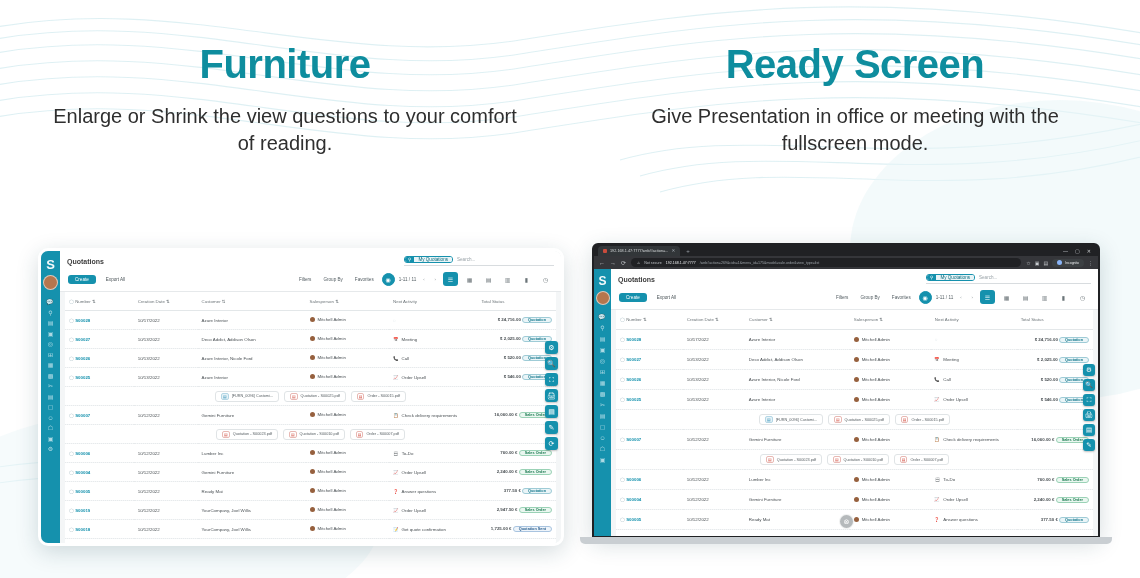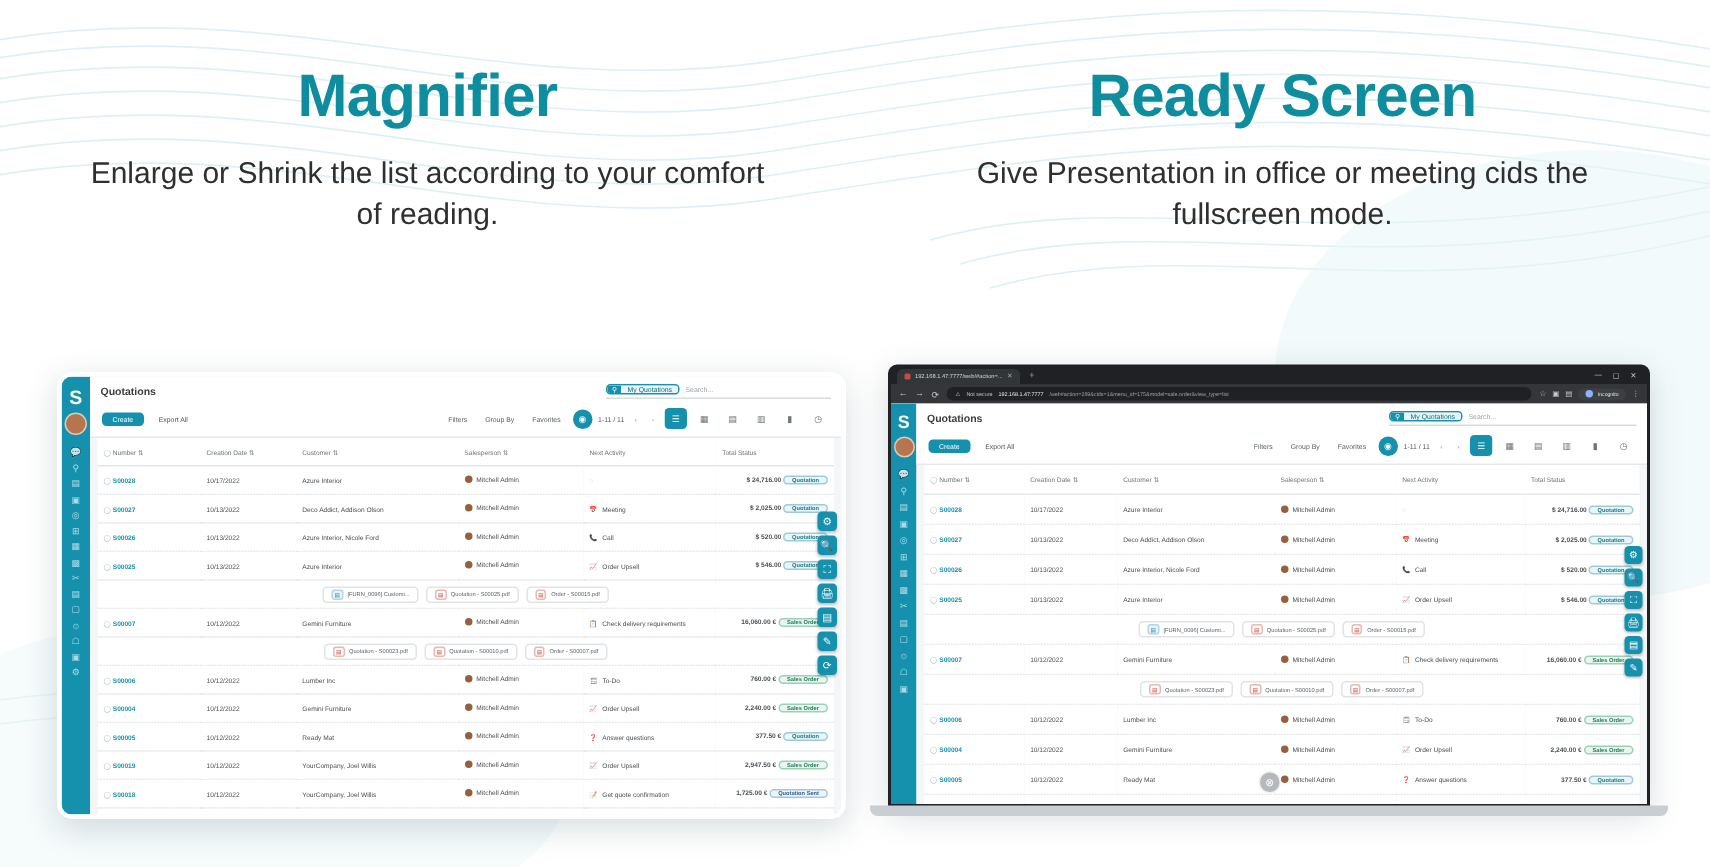--- a/index.html
+++ b/index.html
@@ -216,26 +216,26 @@
       <path d="M-20,470 C140,440 260,500 420,470"></path>
       <path d="M-20,486 C140,456 260,516 420,486"></path>
     </g>
     <ellipse cx="1060" cy="250" rx="210" ry="150" fill="#eaf6f8" opacity=".55"></ellipse>
     <ellipse cx="150" cy="520" rx="230" ry="110" fill="#eef8f9" opacity=".5"></ellipse>
   </svg>
 </div>
 
 <div class="headings">
   <div class="col">
-    <h1 class="feature-title">Magnifier</h1>
-    <p class="feature-sub">Enlarge or Shrink the list according to your comfort of reading.</p>
+    <h1 class="feature-title">Furniture</h1>
+    <p class="feature-sub">Enlarge or Shrink the view questions to your comfort of reading.</p>
   </div>
   <div class="col">
     <h1 class="feature-title">Ready Screen</h1>
-    <p class="feature-sub">Give Presentation in office or meeting cids the fullscreen mode.</p>
+    <p class="feature-sub">Give Presentation in office or meeting with the fullscreen mode.</p>
   </div>
 </div>
 
 <div class="tablet">
   <div class="app">
 
     <div class="app-sidebar">
       <div class="side-logo">S</div>
       <div class="side-avatar"></div>
       <div class="side-icons">

